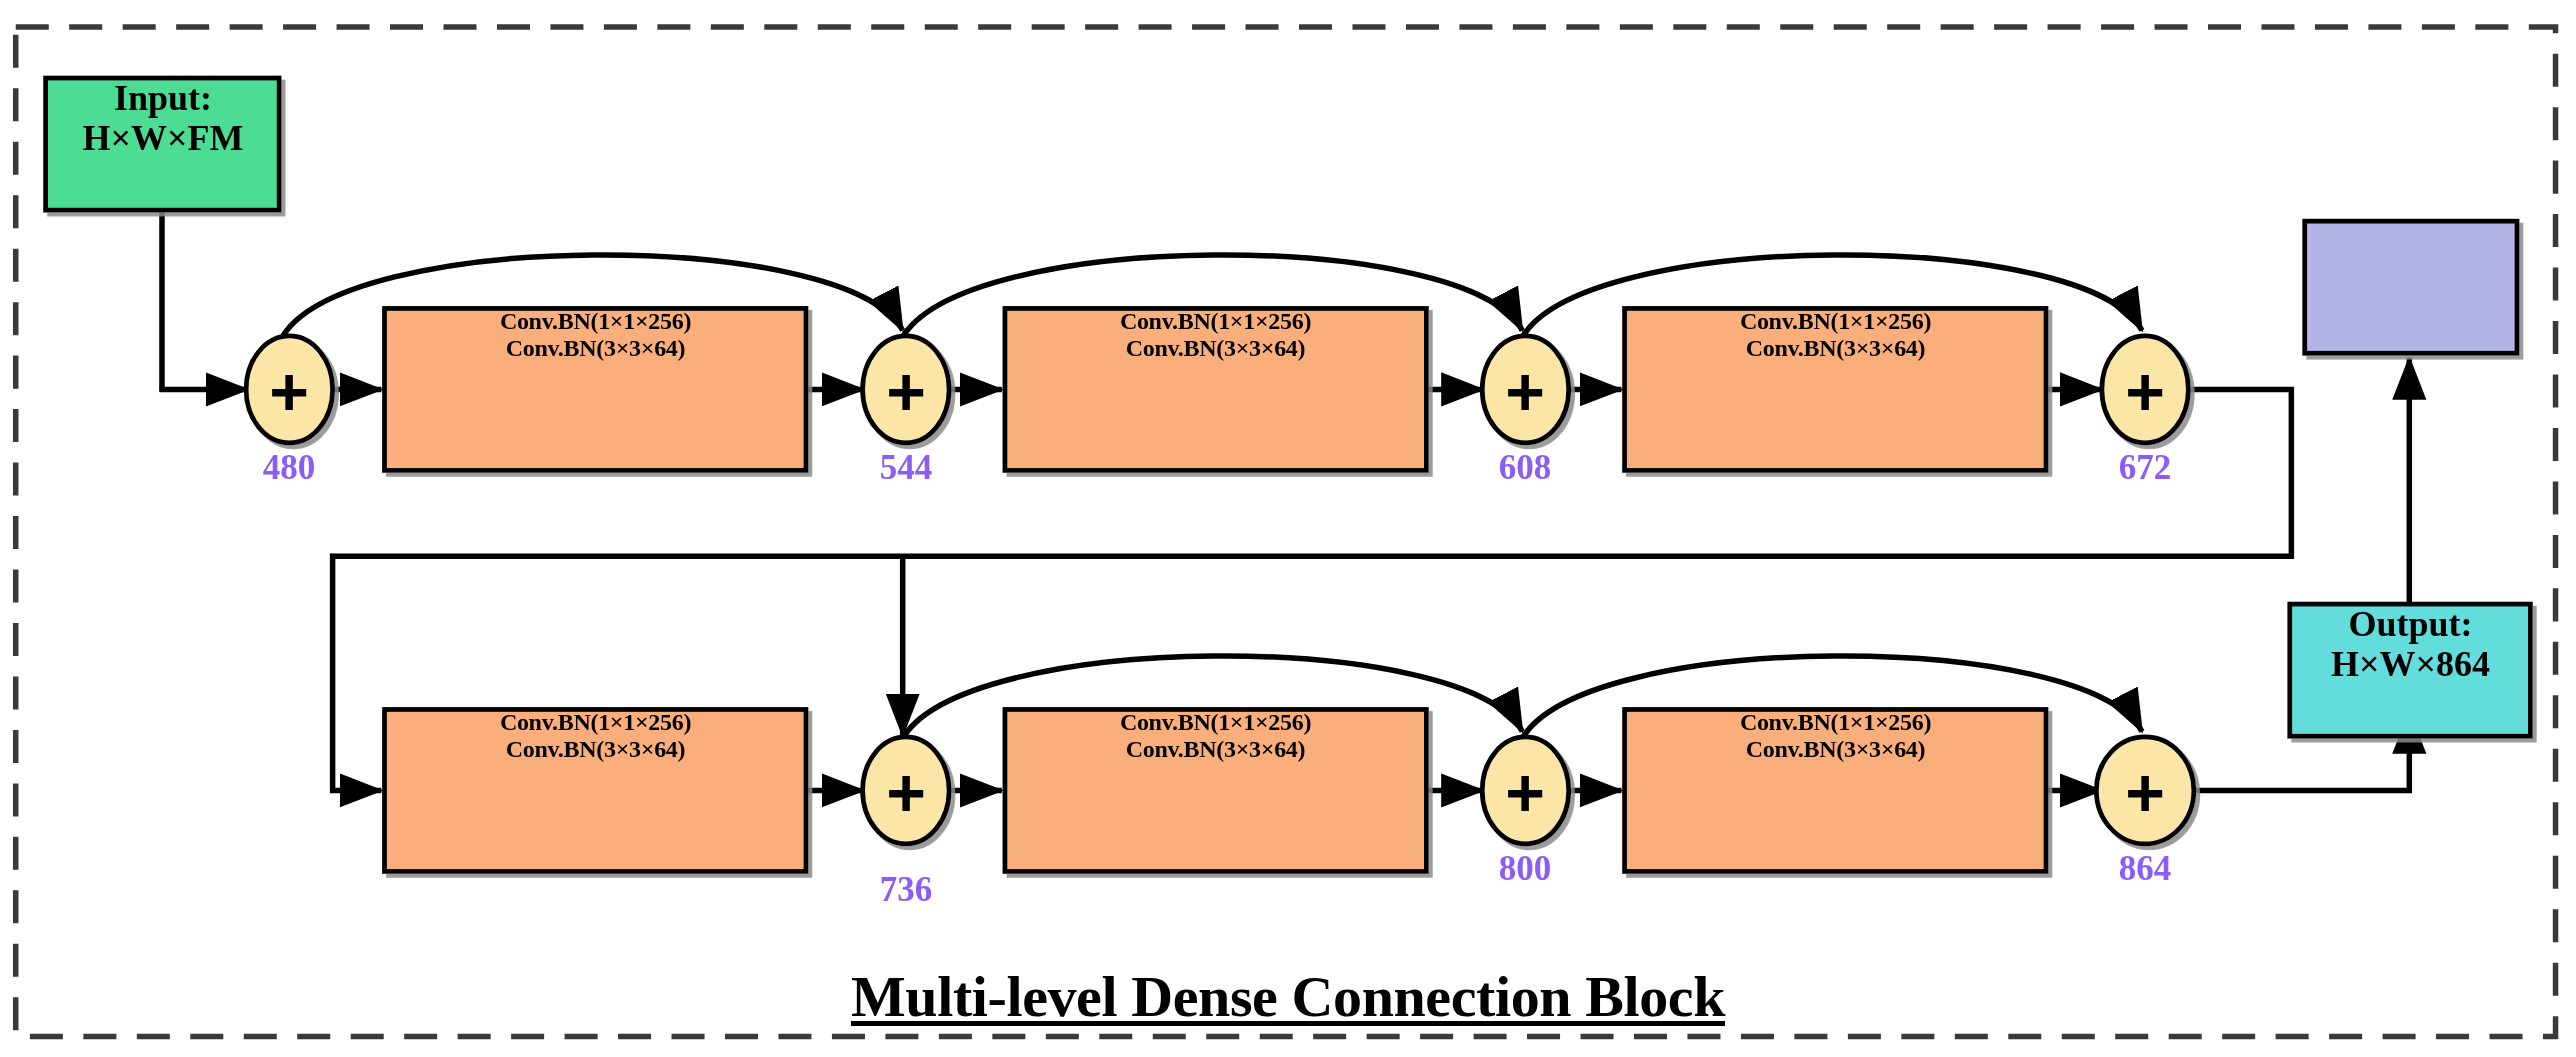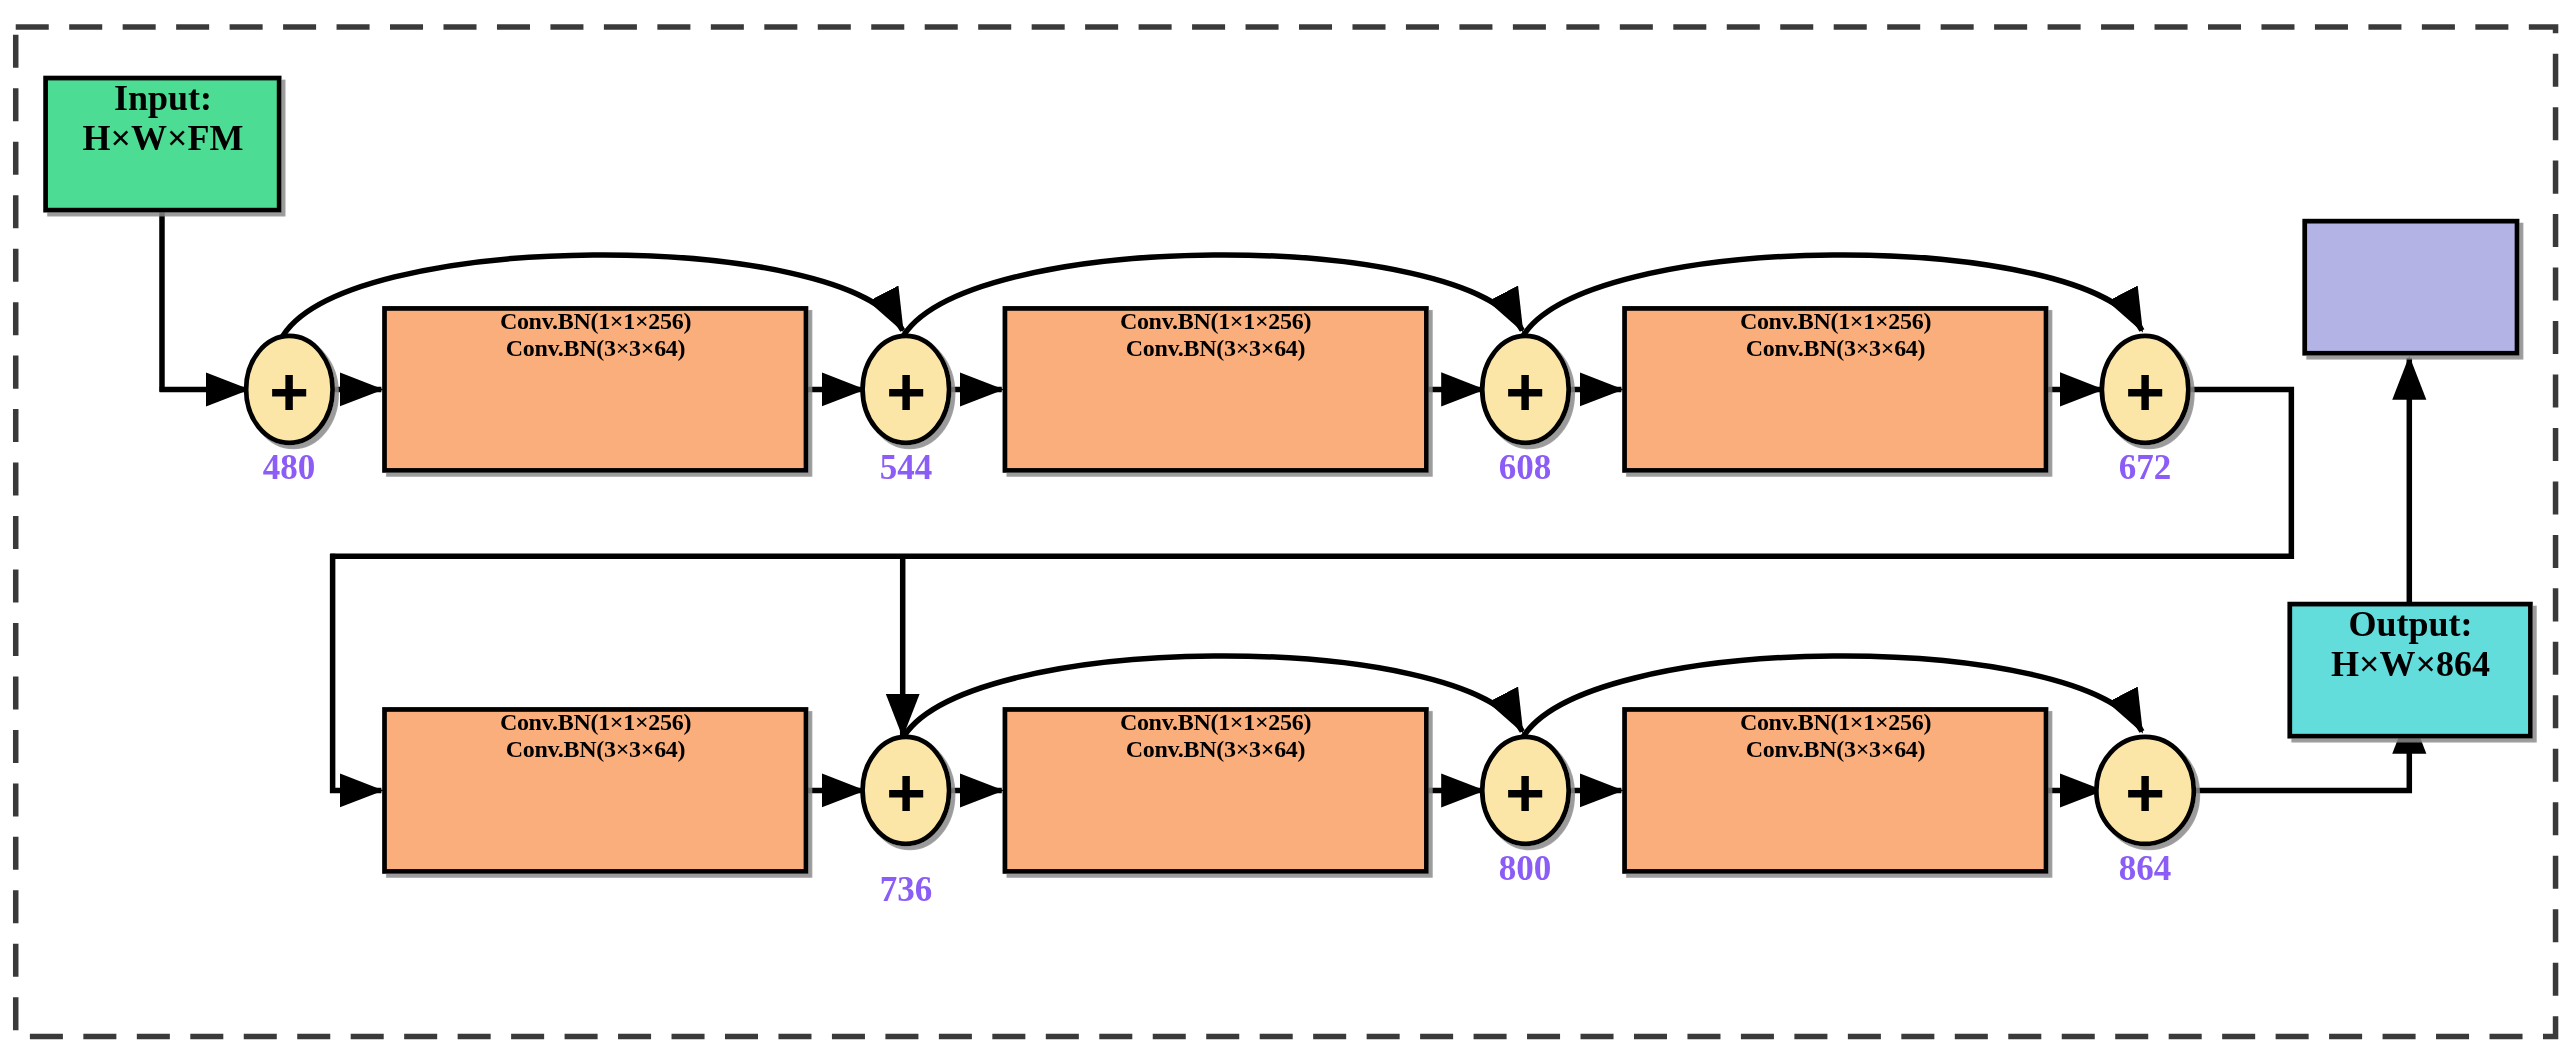--- a/index.html
+++ b/index.html
@@ -160,15 +160,16 @@
 <div class="plussign" style="left:2145px;top:792px;">+</div>
 
 <div class="nodenum" style="left:289px;top:448px;">480</div>
 <div class="nodenum" style="left:906px;top:448px;">544</div>
 <div class="nodenum" style="left:1525px;top:448px;">608</div>
 <div class="nodenum" style="left:2145px;top:448px;">672</div>
 <div class="nodenum" style="left:906px;top:849px;margin-top:21px;">736</div>
 <div class="nodenum" style="left:1525px;top:849px;">800</div>
 <div class="nodenum" style="left:2145px;top:849px;">864</div>
 
+<div id="title">Multi-level Dense Connection Block</div>
 
 </div>
 
 
 </body></html>

